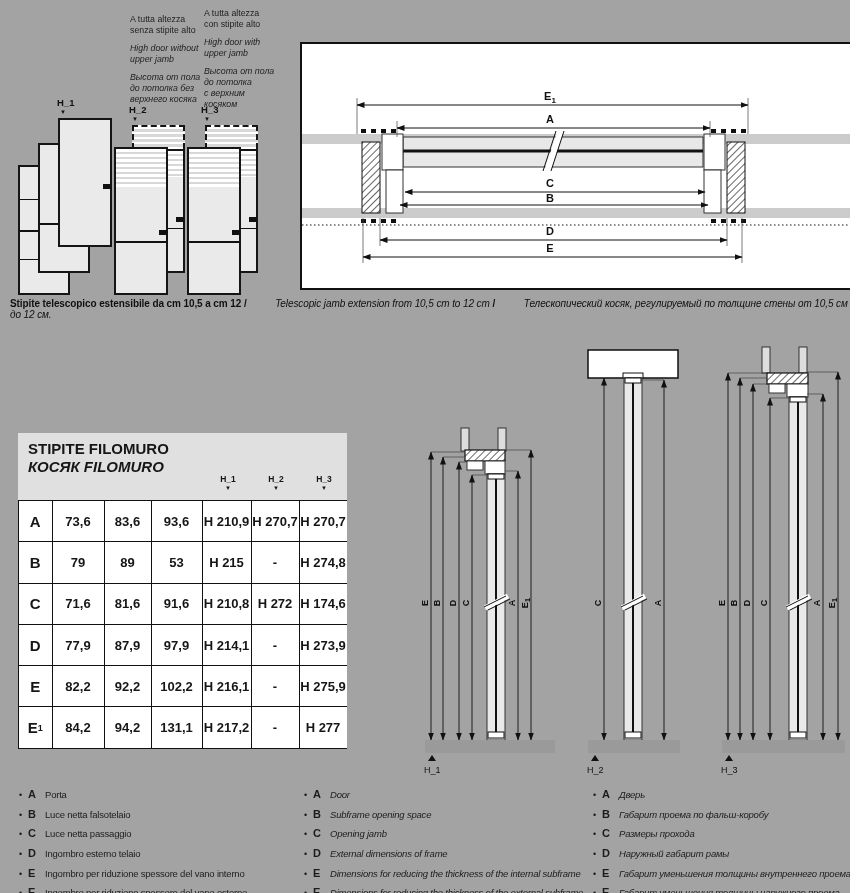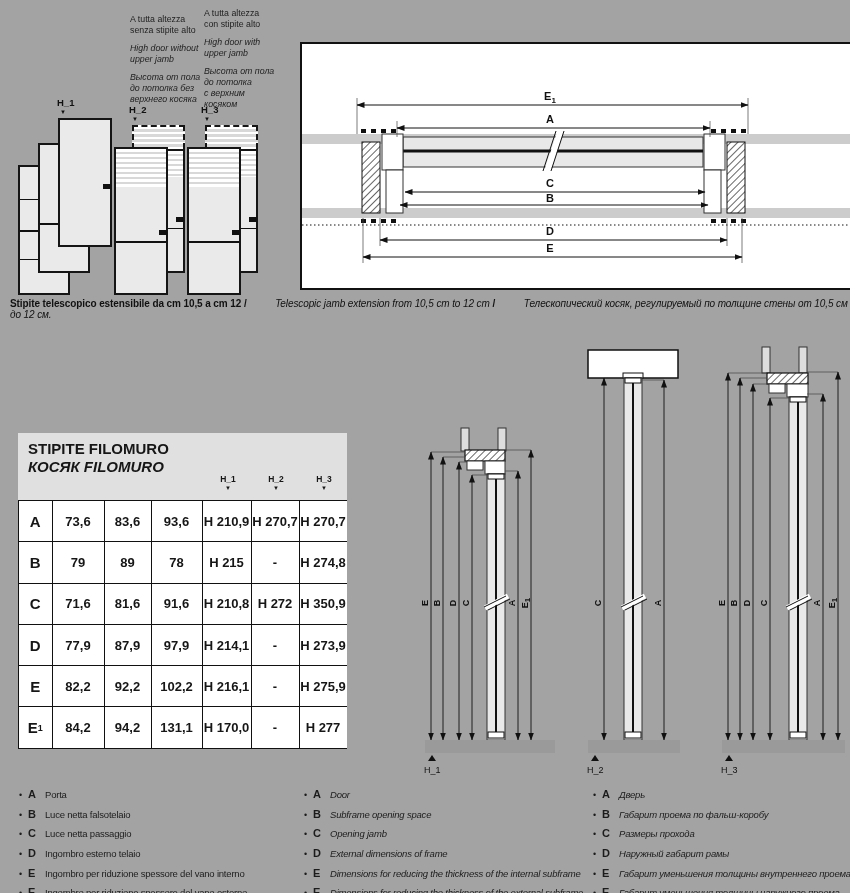--- a/index.html
+++ b/index.html
@@ -241,36 +241,36 @@
           <div class="tcell">H 270,7</div>
           <div class="tcell">H 270,7</div>
         </div>
         <div class="trow">
           <div class="tcell tlabel">
             <span>B</span>
             <sub></sub>
           </div>
           <div class="tcell">79</div>
           <div class="tcell">89</div>
-          <div class="tcell">78</div>
+          <div class="tcell">53</div>
           <div class="tcell">H 215</div>
           <div class="tcell">-</div>
           <div class="tcell">H 274,8</div>
         </div>
         <div class="trow">
           <div class="tcell tlabel">
             <span>C</span>
             <sub></sub>
           </div>
           <div class="tcell">71,6</div>
           <div class="tcell">81,6</div>
           <div class="tcell">91,6</div>
           <div class="tcell">H 210,8</div>
           <div class="tcell">H 272</div>
-          <div class="tcell">H 350,9</div>
+          <div class="tcell">H 174,6</div>
         </div>
         <div class="trow">
           <div class="tcell tlabel">
             <span>D</span>
             <sub></sub>
           </div>
           <div class="tcell">77,9</div>
           <div class="tcell">87,9</div>
           <div class="tcell">97,9</div>
           <div class="tcell">H 214,1</div>
@@ -290,21 +290,21 @@
           <div class="tcell">H 275,9</div>
         </div>
         <div class="trow">
           <div class="tcell tlabel">
             <span>E</span>
             <sub>1</sub>
           </div>
           <div class="tcell">84,2</div>
           <div class="tcell">94,2</div>
           <div class="tcell">131,1</div>
-          <div class="tcell">H 170,0</div>
+          <div class="tcell">H 217,2</div>
           <div class="tcell">-</div>
           <div class="tcell">H 277</div>
         </div>
       </div>
   </div>
 
   <svg class="abs" style="left:418px;top:340px" width="444" height="440" viewBox="0 0 444 440">
     <defs>
       <marker id="ar2" viewBox="0 0 8 6" markerWidth="8" markerHeight="6" refX="7.5" refY="3" orient="auto-start-reverse" markerUnits="userSpaceOnUse">
           <path d="M0,0L8,3L0,6Z" fill="#111"></path>

